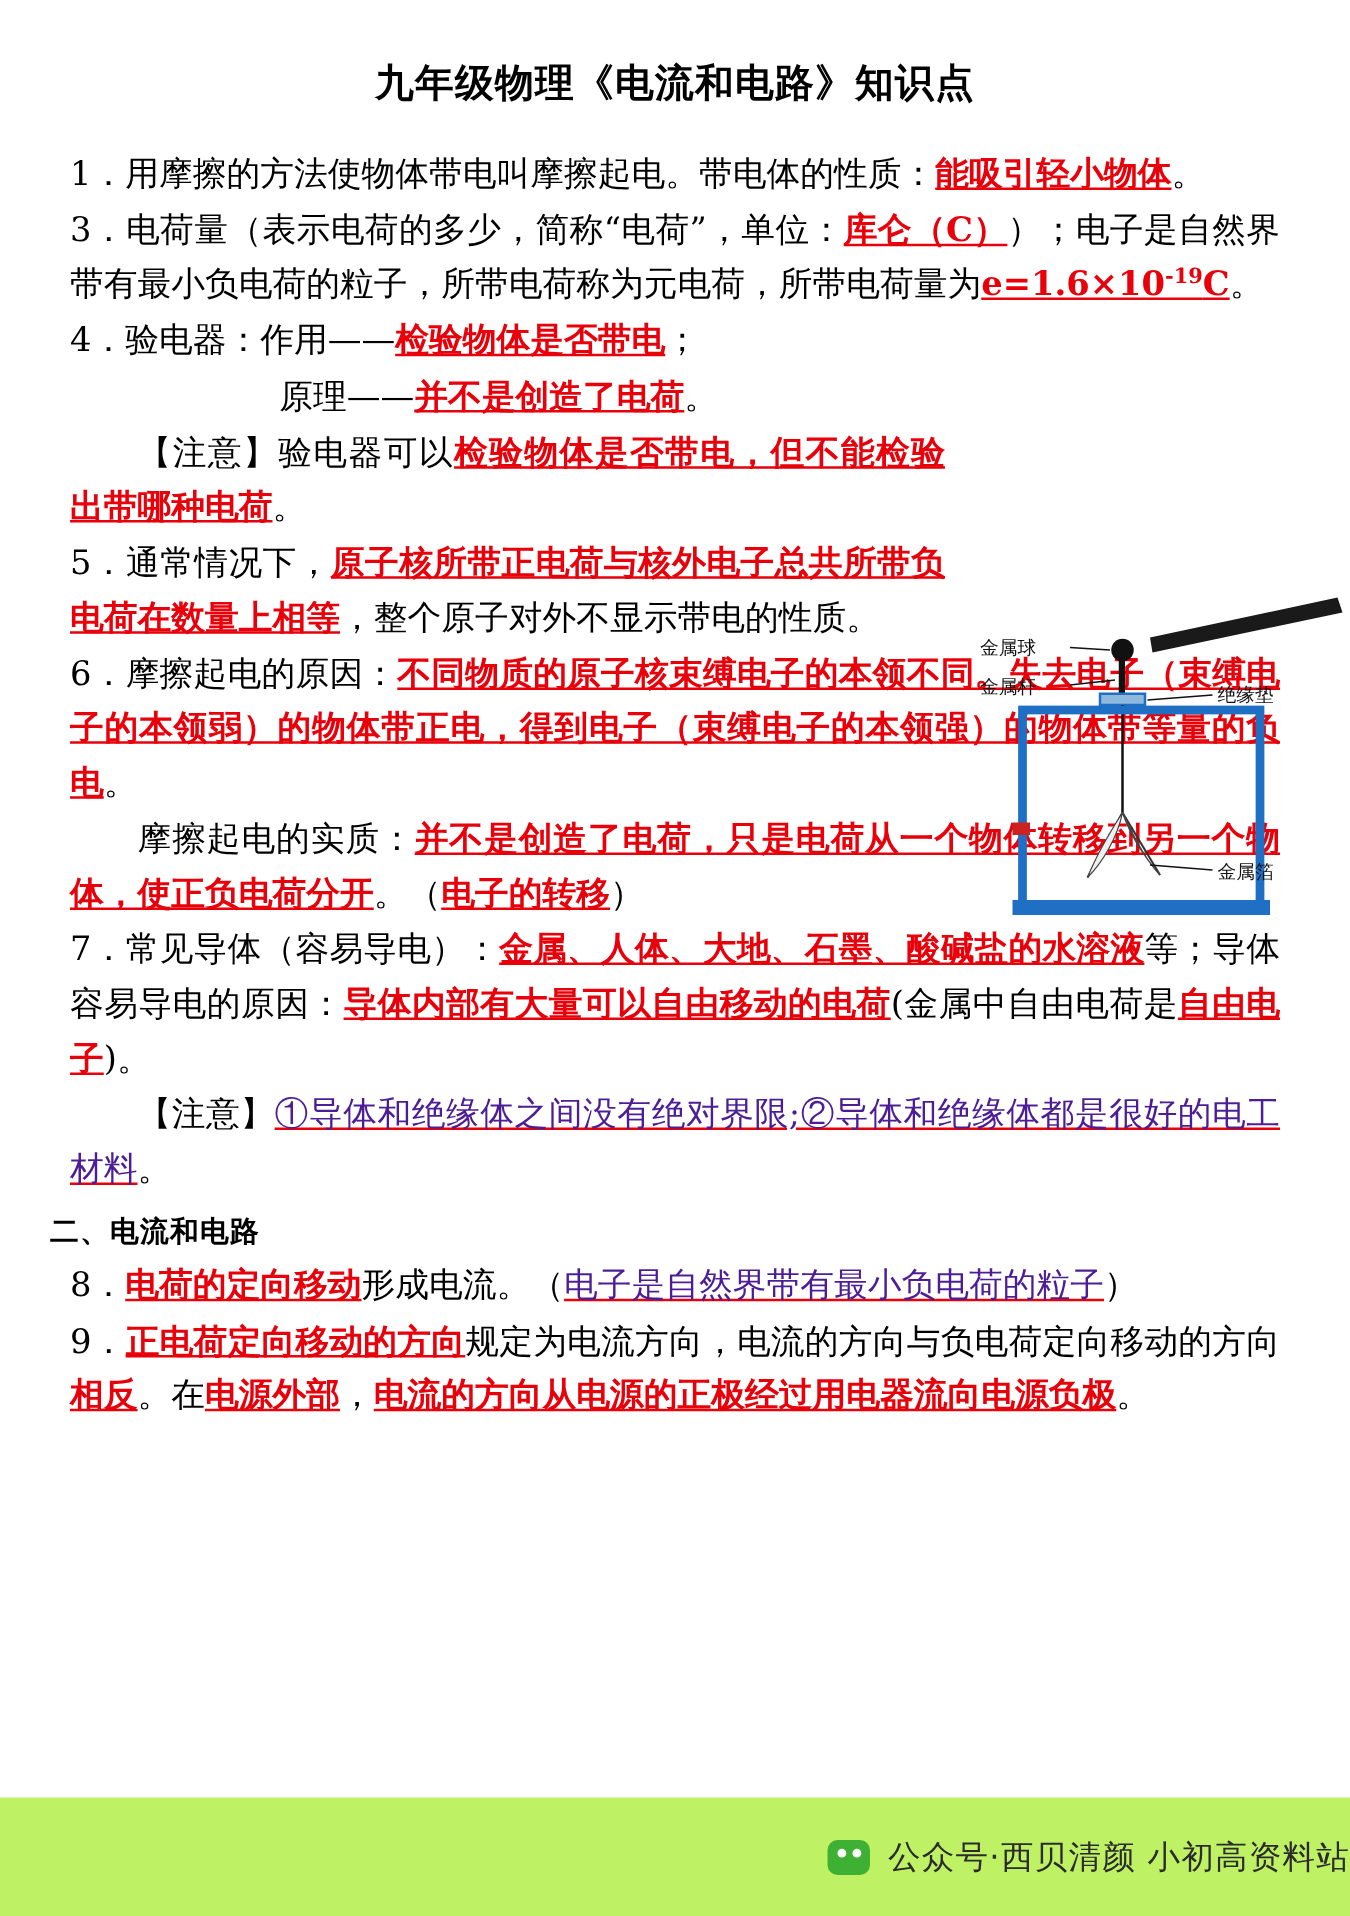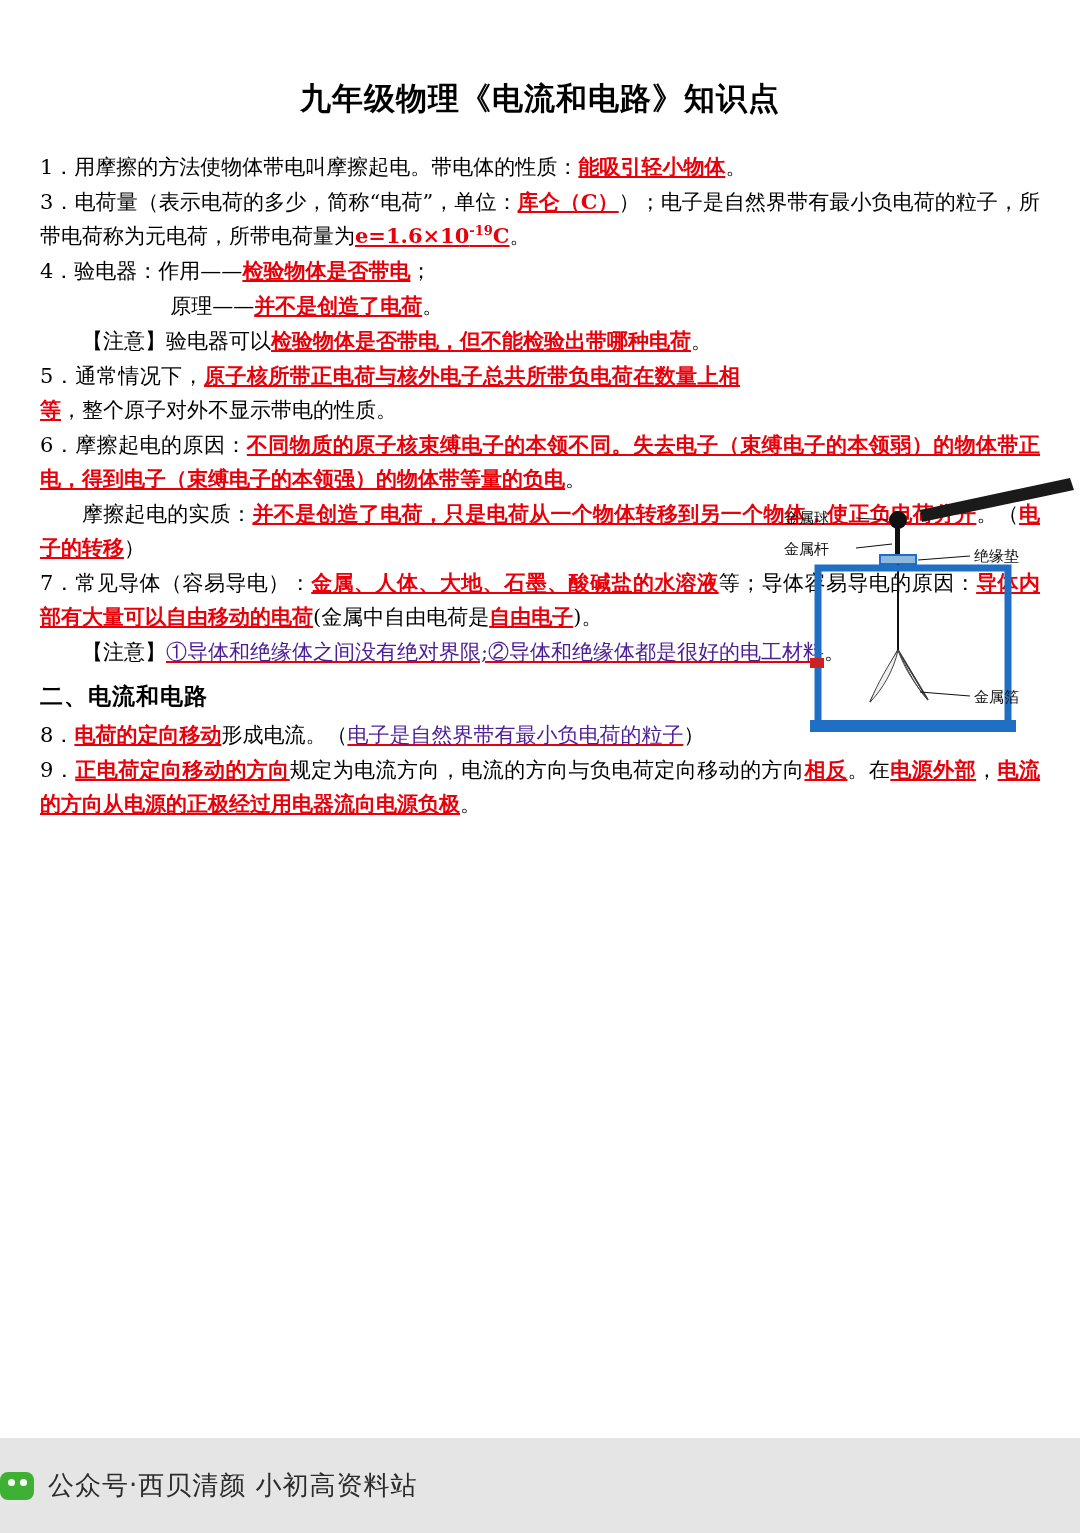--- a/index.html
+++ b/index.html
@@ -12,40 +12,40 @@
     min-height: 1533px;
     font-family: "DejaVu Serif", "Liberation Serif", serif;
     color: #000000;
     position: relative;
   }
   .page {
     position: relative;
     width: 1080px;
     min-height: 1533px;
     box-sizing: border-box;
-    padding: 60px 40px 0 40px;
+    padding: 28px 40px 0 40px;
   }
   .doc-title {
     text-align: center;
     font-size: 31px;
     font-weight: bold;
     letter-spacing: 1px;
     margin: 18px 0 30px 0;
     font-family: "DejaVu Serif", "Liberation Serif", serif;
   }
   .section-head {
     font-size: 23px;
     font-weight: bold;
     margin: 12px 0 6px 0;
     letter-spacing: 1px;
   }
   p.line {
-    font-size: 21px;
+    font-size: 27px;
     line-height: 1.62;
-    margin: 1px 0;
+    margin: 1px 16px;
     text-align: justify;
     word-break: break-all;
   }
   .indent {
     text-indent: 2em;
   }
   .indent3 {
     padding-left: 6.2em;
   }
   .red {
@@ -80,24 +80,24 @@
     font-family: "DejaVu Serif", "Liberation Serif", serif;
     fill: #111;
   }
 
   .footer {
     position: absolute;
     left: 0;
     bottom: 0;
     width: 1080px;
     height: 95px;
-    background: #e5e5e5;
+    background: #bef264;
     display: flex;
     align-items: center;
-    justify-content: flex-start;
+    justify-content: flex-end;
     gap: 14px;
   }
   .footer-text {
     font-size: 26px;
     color: #2b2b2b;
     letter-spacing: 1px;
     font-family: "DejaVu Sans", "Liberation Sans", sans-serif;
   }
   .wechat-badge {
     width: 34px;

